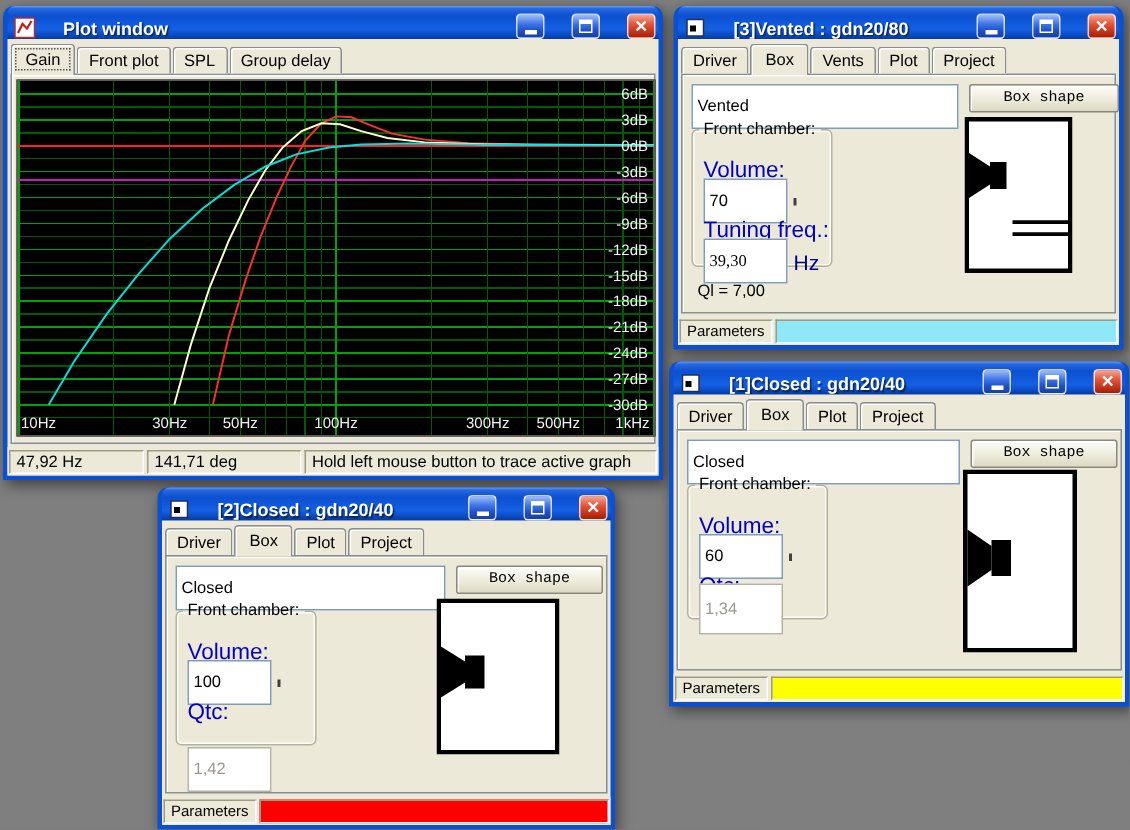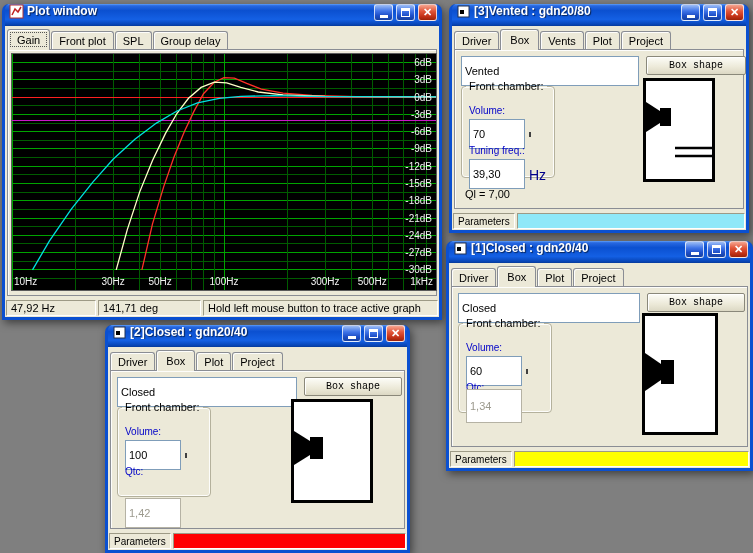--- a/index.html
+++ b/index.html
@@ -2,21 +2,21 @@
 <html><head>
 <meta charset="utf-8">
 <style>
   *{box-sizing:border-box;margin:0;padding:0}
   html,body{width:753px;height:553px;overflow:hidden}
   body{font-family:"Liberation Sans",sans-serif;font-size:11px;background:#7f7f7f;position:relative}
 
   
   .xp-window{position:absolute;background:#0b50d0;padding:0 3px 3px;border-radius:7px 7px 0 0;
     box-shadow:2px 3px 9px rgba(0,0,0,.5)}
-  .titlebar{height:22px;display:flex;align-items:flex-start;gap:3px;padding:0 2px 0 4px;border-radius:5px 5px 0 0;
+  .titlebar{height:22px;display:flex;align-items:flex-end;gap:18px;padding:0 2px 0 4px;border-radius:5px 5px 0 0;
     background:linear-gradient(180deg,#60a0f8 0%,#2868e0 8%,#0b50d0 30%,#1460e4 70%,#0846b8 92%,#063a9a 100%)}
   .win-icon{width:15px;height:15px;flex:0 0 auto;line-height:0}
   .win-title{flex:1;color:#fff;font-weight:bold;font-size:12px;white-space:nowrap;overflow:hidden;
     text-shadow:1px 1px 1px rgba(0,0,0,.6)}
   .tb-btn{width:19px;height:17px;flex:0 0 auto;border-radius:3px;border:1px solid rgba(255,255,255,.75);
     background:linear-gradient(180deg,#9dbdf5 0%,#3f74e8 40%,#1e4fc8 70%,#16409f 100%);
     color:#fff;display:flex;align-items:center;justify-content:center;padding:0;cursor:default}
   .tb-btn.close-btn{background:linear-gradient(180deg,#f5a590 0%,#e2563a 40%,#c43218 75%,#9c2208 100%);
     font-size:11px;font-weight:bold}
   .glyph-min{width:8px;height:3px;background:#fff;margin-top:8px}
@@ -46,21 +46,21 @@
 
   
   .edit{background:#fff;border:1px solid #7F9DB9;font-family:"Liberation Sans",sans-serif;font-size:11px;
     padding:14px 3px;color:#000}
   .edit:disabled{color:#9c9a8e;border-color:#b5b2a4;background:#fff}
   .xp-btn{background:linear-gradient(180deg,#fdfdf8,#ece9d8 60%,#dcd8c4);border:1px solid #8a887a;
     border-radius:2px;font-family:Liberation Mono, monospace;font-size:10px;color:#000;
     box-shadow:inset 1px 1px 0 #fff}
   .groupbox{position:absolute;border:1px solid #b4b19c;border-radius:4px;box-shadow:inset 0 0 0 1px #fdfdfb}
   .groupbox legend{font-size:11px;color:#000;padding:0 3px;margin-left:4px}
-  .fld-label{color:#0000c8;font-size:10px;position:absolute}
+  .fld-label{color:#0000c8;font-size:15px;position:absolute}
   .unit-label{font-size:14px;color:#00008a;position:absolute}
   .tick-mark{display:inline-block;width:2px;height:5px;background:#404040;position:absolute}
   .ql-text{position:absolute;font-size:11px;color:#000}
   .boxshape{position:absolute;line-height:0}
 </style>
 </head>
 <body>
 
 <section class="xp-window" style="left:2px;top:4px;width:440px;height:316px">
   <div class="titlebar">
@@ -202,21 +202,21 @@
     </div>
     <div class="tabpanel">
       <input class="edit" style="position: absolute; left: 6px; top: 6px; width: 178px; height: 19px;" value="Vented">
       <button class="xp-btn" style="position:absolute;left:191px;top:6px;width:100px;height:19px">Box shape</button>
       <fieldset class="groupbox" style="left:6px;top:30px;width:94px;height:98px">
         <legend>Front chamber:</legend>
         <div class="fld-label" style="left:7px;top:13px">Volume:</div>
         <input class="edit" style="position: absolute; left: 7px; top: 27px; width: 56px; height: 18px;" value="70">
         <span class="tick-mark" style="left:67px;top:40px"></span>
         <div class="fld-label" style="left:7px;top:53px">Tuning freq.:</div>
-        <input class="edit" style="position: absolute; left: 7px; top: 67px; width: 56px; height: 18px;" value="39,30">
+        <input class="edit" style="position: absolute; left: 7px; top: 67px; width: 56px; height: 18px; font-family: Liberation Serif, serif;" value="39,30">
         <span class="unit-label" style="left:67px;top:75px">Hz</span>
       </fieldset>
       <div class="ql-text" style="left:10px;top:138px">Ql = 7,00</div>
       <div class="boxshape" style="left:188px;top:28px">
         <svg width="72" height="104" viewBox="0 0 72 104">
           <rect x="1.5" y="1.5" width="69" height="101" fill="#fff" stroke="#000" stroke-width="3"></rect>
           <g>
             <polygon points="3,24 17,33 17,45 3,54" fill="#000"></polygon>
             <rect x="17" y="30" width="11" height="18" fill="#000"></rect>
           </g>

